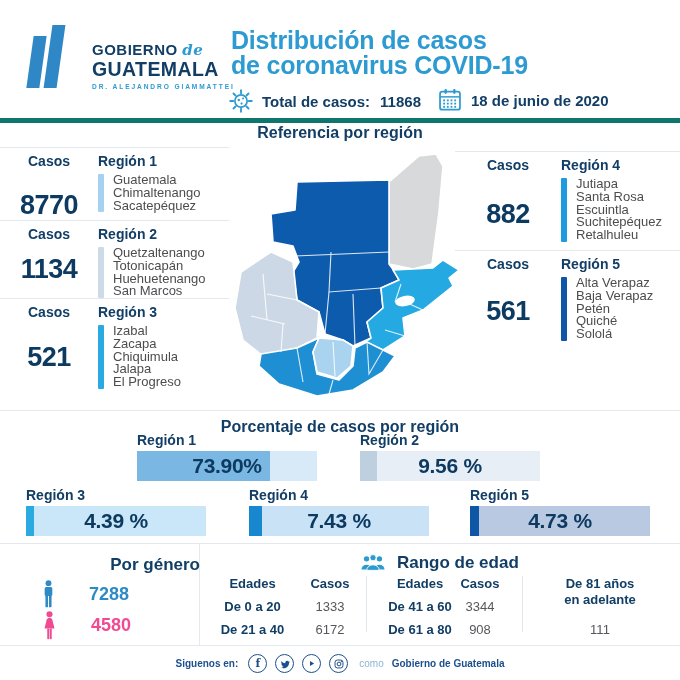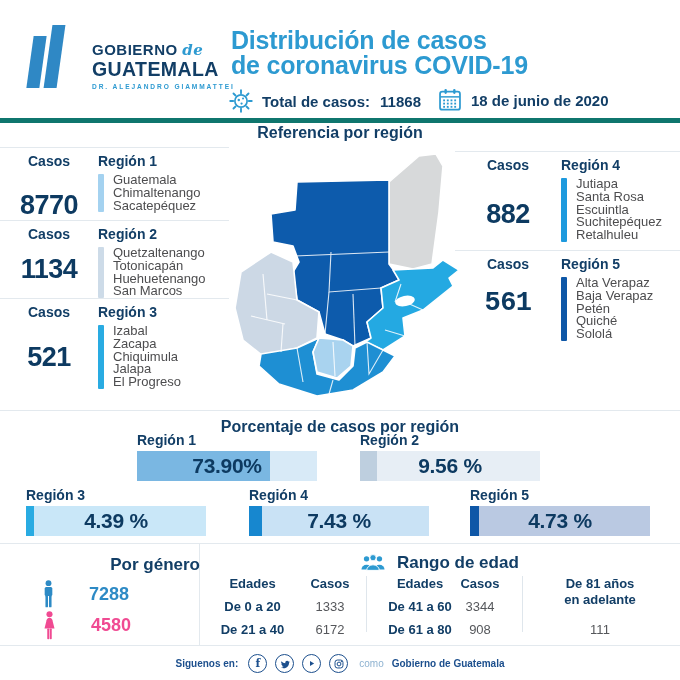--- a/index.html
+++ b/index.html
@@ -36,21 +36,21 @@
   .cases-num{font-size:27px;font-weight:800;color:#0d3a61;letter-spacing:-.5px;}
   .region-col{flex:1;}
   .region-name{font-size:14px;font-weight:700;color:#123e66;margin-bottom:5px;}
   .dept-wrap{display:flex;}
   .marker{width:6px;flex:none;border-radius:1px;}
   .depts{margin-left:9px;font-size:13px;line-height:12.8px;color:#4d4d4f;}
   .blk-r1{top:29px;height:73px;}  .blk-r1 .cases-num{margin-top:21px;}
   .blk-r2{top:102px;height:78px;} .blk-r2 .cases-num{margin-top:12px;}
   .blk-r3{top:180px;height:104px;}.blk-r3 .cases-num{margin-top:22px;}
   .blk-r4{top:33px;height:99px;}  .blk-r4 .cases-num{margin-top:26px;}
-  .blk-r5{top:132px;height:100px;}.blk-r5 .cases-num{margin-top:16px;font-family:Liberation Mono, monospace;}
+  .blk-r5{top:132px;height:100px;}.blk-r5 .cases-num{margin-top:24px;}
   .mapwrap{position:absolute;left:233px;top:34px;width:232px;height:246px;}
   
   .pct{position:absolute;left:0;top:410px;width:680px;height:133px;border-top:1px solid #e3e9ee;}
   .pct-title{position:absolute;left:0;top:7px;width:680px;text-align:center;
              font-size:16px;font-weight:800;color:#123e66;}
   .pbar{position:absolute;width:180px;}
   .pbar-label{font-size:14px;font-weight:700;color:#123e66;margin-bottom:3px;}
   .track{position:relative;height:30px;overflow:hidden;}
   .fill{position:absolute;left:0;top:0;bottom:0;}
   .pval{position:absolute;left:0;top:0;width:100%;height:30px;line-height:30px;text-align:center;

